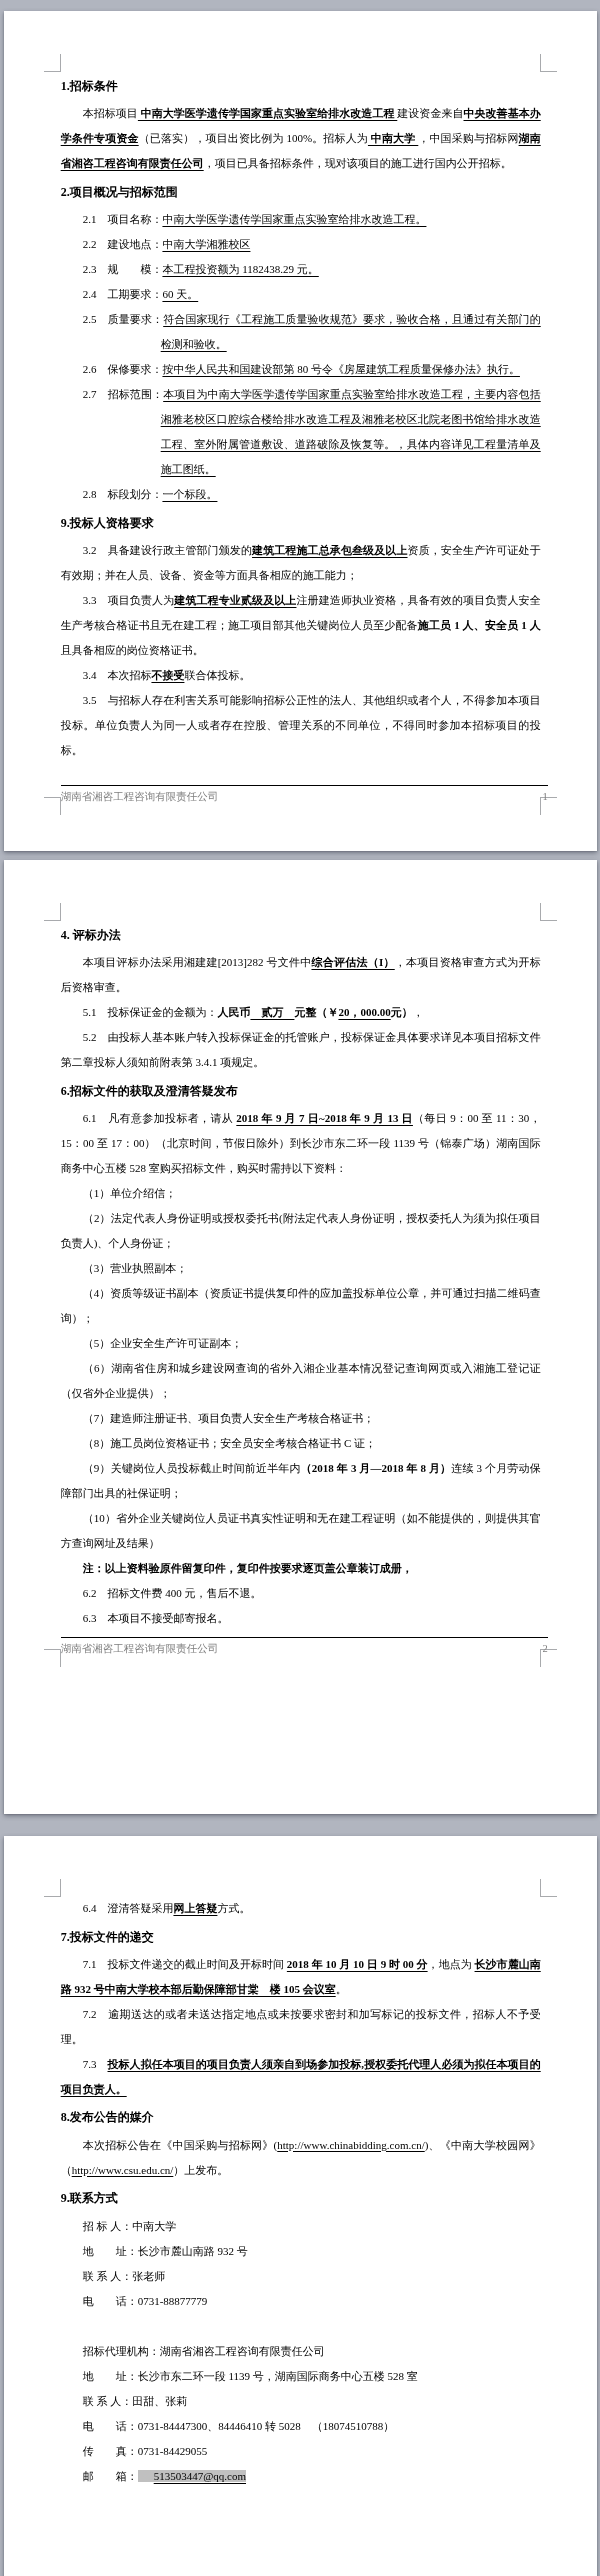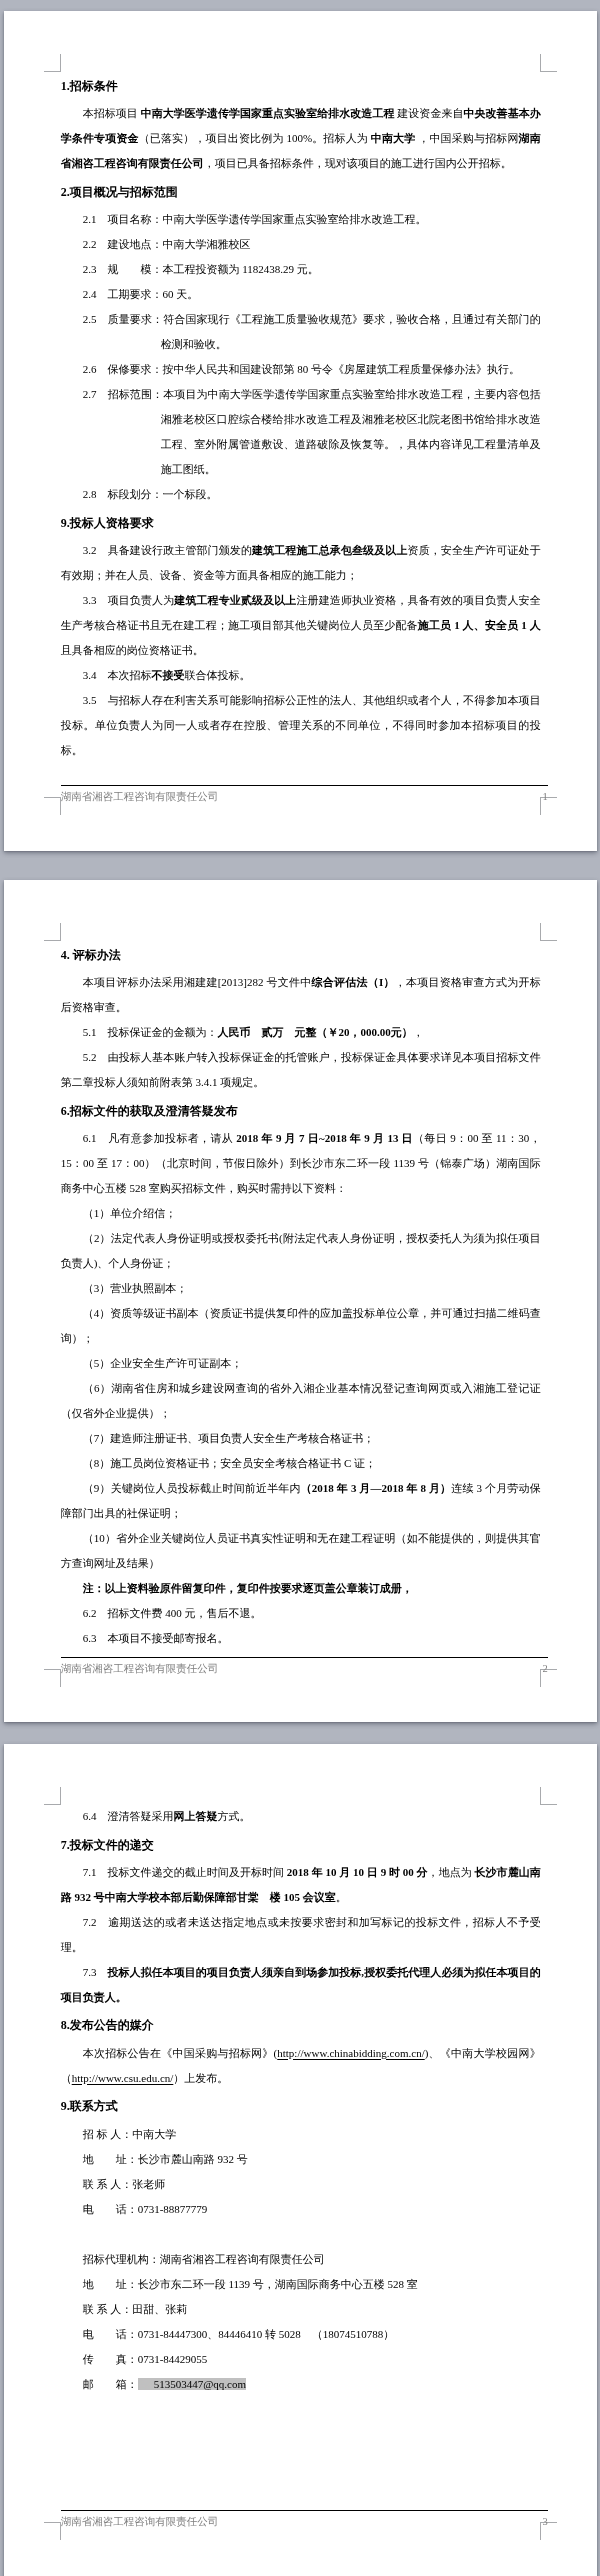--- a/index.html
+++ b/index.html
@@ -11,36 +11,36 @@
   }
   .viewport{padding:10.5px 0 13.5px 0;}
   .page{
     position:relative;
     width:593px;
     margin:0 3.7px;
     background:#ffffff;
     box-shadow:0 2.2px 4.5px rgba(40,45,60,.45), 0 0.7px 1.5px rgba(40,45,60,.35);
     overflow:hidden;
   }
-  .page.p1{height:840px;margin-bottom:29px;}
-  .page.p2{height:842px;margin-bottom:22.4px;}
+  .page.p1{height:840px;margin-bottom:9px;}
+  .page.p2{height:954px;margin-bottom:22.4px;}
   .page.p3{height:911px;}
   .content{
     position:absolute;left:57px;top:60px;width:480px;
     font-size:11px;line-height:25px;color:#000;
     text-align:justify;
   }
   .blk{margin:0;}
   .h{font-size:12px;font-weight:bold;margin:3.7px 0 2.2px 0;text-align:left;}
   .p{text-indent:22px;}
   .li{padding-left:100px;text-indent:-78px;}
   .c{padding-left:22px;text-align:left;}
   .blank{height:25px;}
   .b{font-weight:bold;}
-  .u{text-underline-offset:3px;}
+  .u{text-decoration:underline;text-underline-offset:3px;}
   .sq{
     text-decoration-line:underline;
     text-decoration-style:wavy;
     text-decoration-color:#d00000;
     text-decoration-thickness:0.7px;
     text-underline-offset:2.2px;
     text-decoration:underline;
   }
   .hl{background:#c0c0c0;padding-left:16px;}
   

